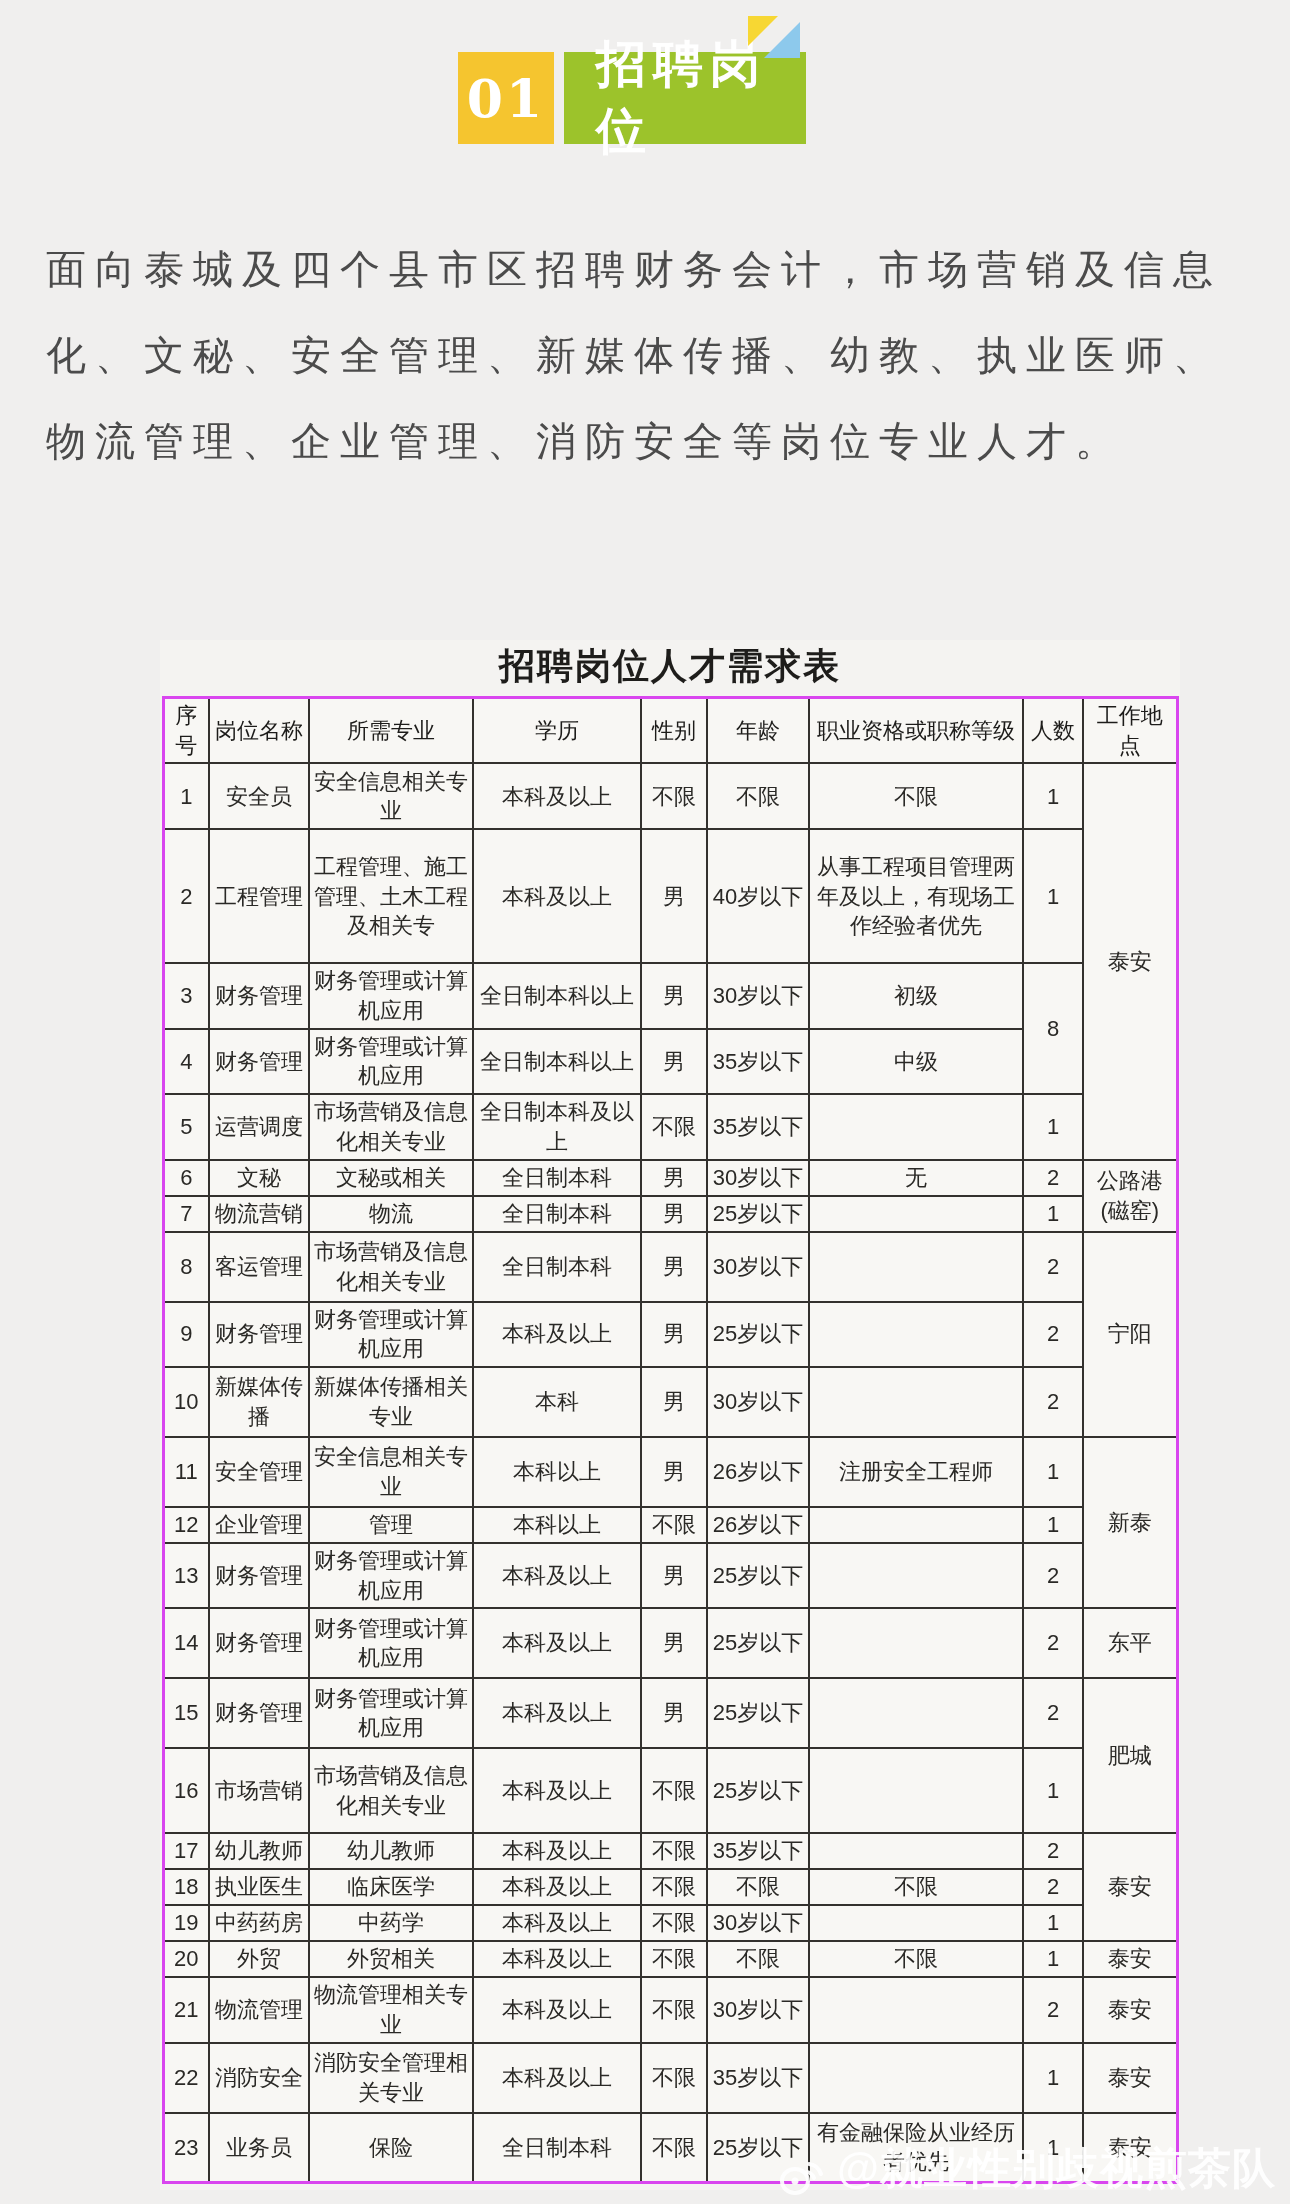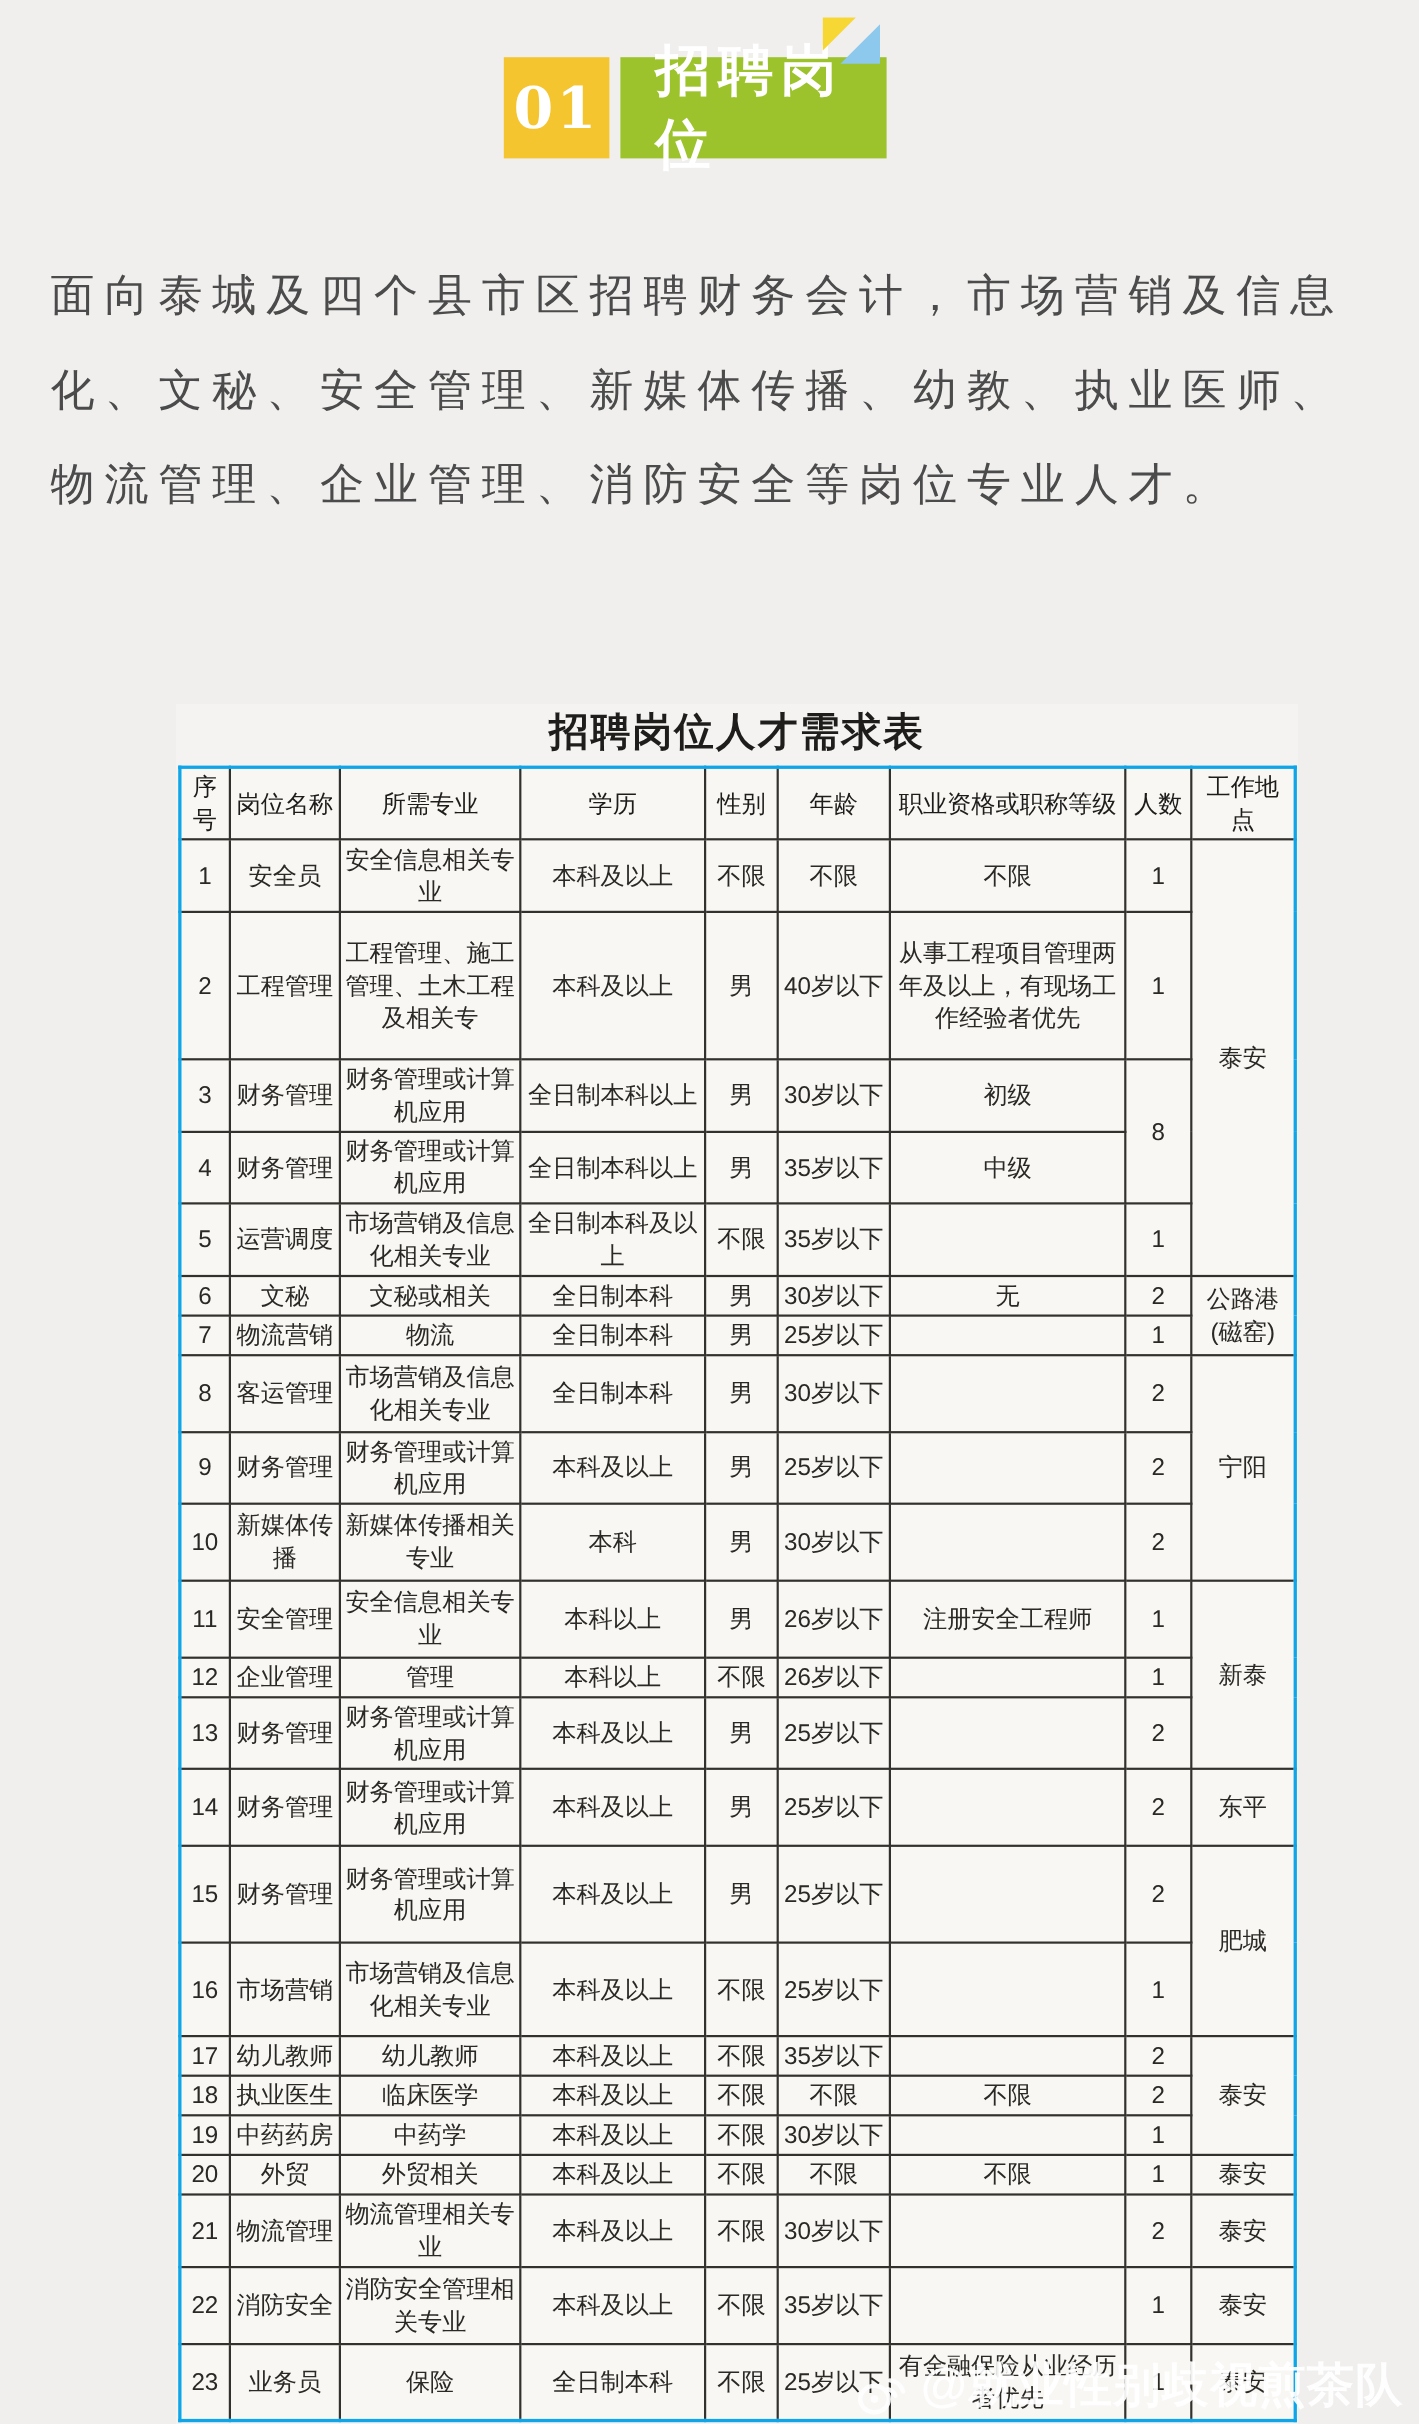--- a/index.html
+++ b/index.html
@@ -44,21 +44,21 @@
     font-family:"DejaVu Serif", serif;
   }
   table { border-collapse:collapse; table-layout:fixed; width:1014px; background:#f8f7f4; margin:0 auto; }
   th, td {
     border:2px solid #33312e; text-align:center; vertical-align:middle;
     font-size:22px; line-height:1.35; padding:2px 2px;
     white-space:pre-line; overflow:hidden; color:#2a2926;
   }
   thead tr { height:60px; }
   th { font-size:22px; font-weight:normal; color:#1d1c1a; }
-  table { border:3px solid #0ea5e9; }
+  table { border:3px solid #d946ef; }
   
   .watermark {
     position:absolute; right:14px; bottom:6px;
     display:flex; align-items:flex-end; gap:8px;
     color:rgba(255,255,255,0.92); font-size:43px; font-weight:bold; letter-spacing:1px;
   }
   .wm-icon { opacity:0.92; }
 </style>
 </head>
 <body>
@@ -242,21 +242,21 @@
             <td>14</td>
             <td>财务管理</td>
             <td>财务管理或计算机应用</td>
             <td>本科及以上</td>
             <td>男</td>
             <td>25岁以下</td>
             <td></td>
             <td>2</td>
             <td>东平</td>
           </tr>
-          <tr style="height: 88px;">
+          <tr style="height: 70px;">
             <td>15</td>
             <td>财务管理</td>
             <td>财务管理或计算机应用</td>
             <td>本科及以上</td>
             <td>男</td>
             <td>25岁以下</td>
             <td></td>
             <td>2</td>
             <td rowspan="2">肥城</td>
           </tr>

